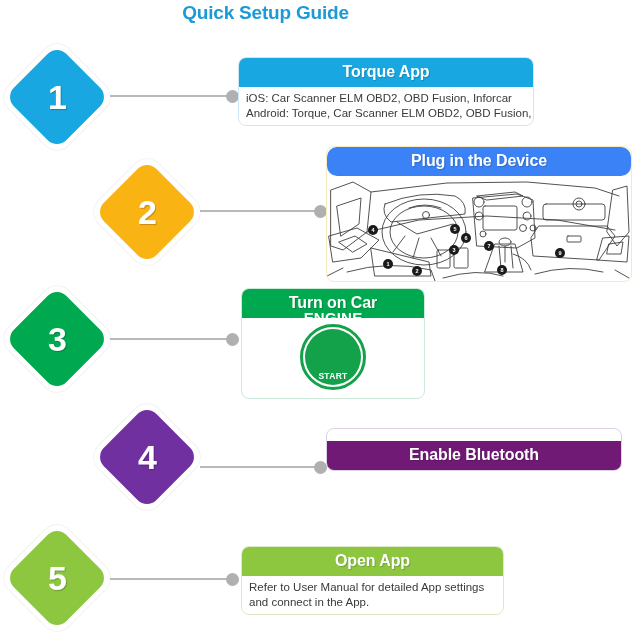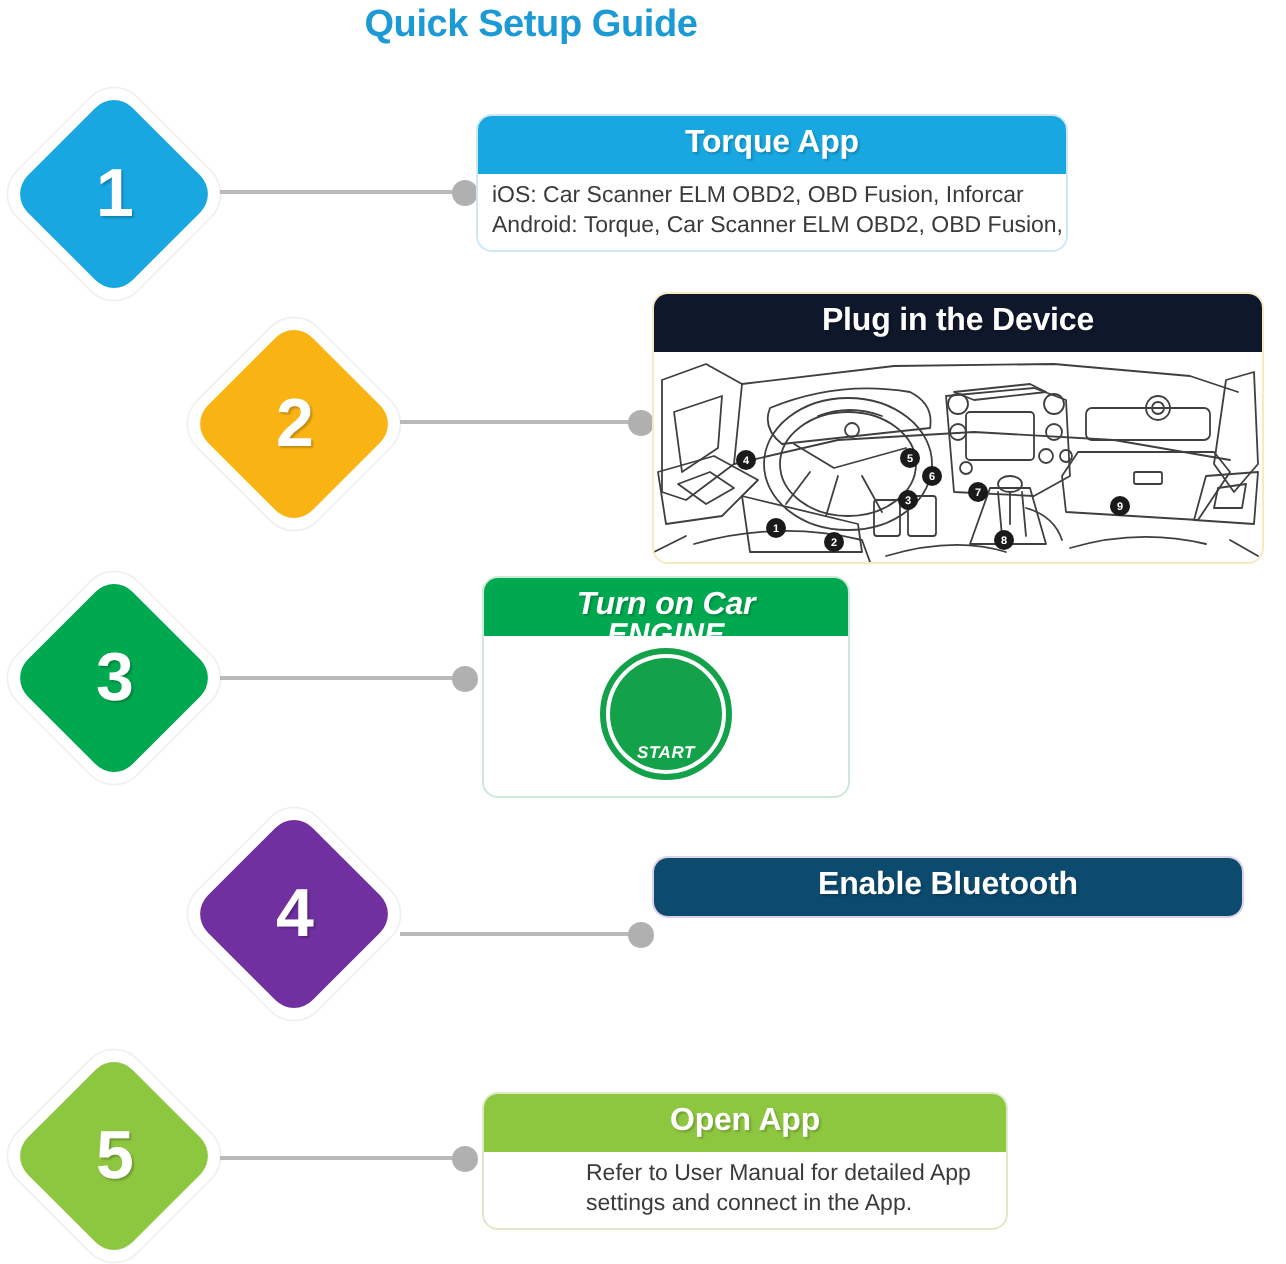--- a/index.html
+++ b/index.html
@@ -119,21 +119,21 @@
   .card-body {
     box-sizing: border-box;
     width: 100%;
     padding: 4px 7px 5px 7px;
     font-size: 11.5px;
     line-height: 14.5px;
     color: #3a3a3a;
     font-family: "Liberation Sans", sans-serif;
   }
   .card-body div { white-space: nowrap; }
-  .card-body.wrap div { white-space: normal; margin-left: 44px; }
+  .card-body.wrap div { white-space: normal; }
 
   
   .engine-art {
     position: relative;
     margin: 6px auto 8px auto;
     width: 66px;
     height: 66px;
   }
   .engine-ring-outer {
     position: absolute;
@@ -214,21 +214,21 @@
 <div class="step">
   <div class="diamond-wrap" style="left:96px; top:161px;">
     <div class="diamond" style="background:#f9b414;"></div>
     <div class="diamond-outline"></div>
     <div class="diamond-num">2</div>
   </div>
   <div class="connector-line" style="left:200px; top:210px; width:122px;"></div>
   <div class="connector-dot" style="left:314px; top:205px;"></div>
 
   <div class="card" style="left:326px; top:146px; width:306px; border:1px solid #f7e9c2;">
-    <div class="card-head" style="background:#0f172a;">Plug in the Device</div>
+    <div class="card-head" style="background:#3b82f6;border-radius:10px;">Plug in the Device</div>
     <div class="dash-art">
       <svg width="304" height="105" viewBox="0 0 304 105" xmlns="http://www.w3.org/2000/svg">
         <g fill="none" stroke="#3f3f3f" stroke-width="0.9" stroke-linejoin="round" stroke-linecap="round">
 
           <path d="M4 14 L26 6 L44 16 L40 56 L16 74 L4 70 Z"></path>
           <path d="M10 30 L34 22 L32 48 L14 60 Z"></path>
           <path d="M2 60 L30 52 L52 64 L34 82 L6 86 Z"></path>
           <path d="M12 66 L28 60 L40 68 L26 76 Z"></path>
 
           <path d="M44 16 L120 7 L200 6 L268 12 L292 20"></path>
@@ -311,21 +311,21 @@
 
 <div class="step">
   <div class="diamond-wrap" style="left:6px; top:288px;">
     <div class="diamond" style="background:#00a94f;"></div>
     <div class="diamond-outline"></div>
     <div class="diamond-num">3</div>
   </div>
   <div class="connector-line" style="left:110px; top:338px; width:122px;"></div>
   <div class="connector-dot" style="left:226px; top:333px;"></div>
 
-  <div class="card" style="left:241px; top:288px; width:184px; border:1px solid #cde9d8;font-style:italic;">
+  <div class="card" style="left:241px; top:288px; width:184px; border:1px solid #cde9d8;">
     <div class="card-head" style="background:#00a94f;">Turn on Car</div>
     <div class="engine-art">
       <div class="engine-ring-outer"></div>
       <div class="engine-ring-inner"></div>
       <div class="engine-text">
         <div class="engine-dash"></div>
         <div class="engine-l1">ENGINE</div>
         <div class="engine-rule"></div>
         <div class="engine-l2">START</div>
         <div class="engine-rule"></div>
@@ -338,21 +338,21 @@
 <div class="step">
   <div class="diamond-wrap" style="left:96px; top:406px;">
     <div class="diamond" style="background:#7030a0;"></div>
     <div class="diamond-outline"></div>
     <div class="diamond-num">4</div>
   </div>
   <div class="connector-line" style="left:200px; top:466px; width:122px;"></div>
   <div class="connector-dot" style="left:314px; top:461px;"></div>
 
   <div class="card" style="left:326px; top:428px; width:296px; border:1px solid #ddd1e8;">
-    <div class="card-head" style="background:#0c4a6e;">Enable Bluetooth</div>
+    <div class="card-head" style="background:#701a75;margin-top:12px;">Enable Bluetooth</div>
   </div>
 </div>
 
 <div class="step">
   <div class="diamond-wrap" style="left:6px; top:527px;">
     <div class="diamond" style="background:#8dc63f;"></div>
     <div class="diamond-outline"></div>
     <div class="diamond-num">5</div>
   </div>
   <div class="connector-line" style="left:110px; top:578px; width:122px;"></div>

